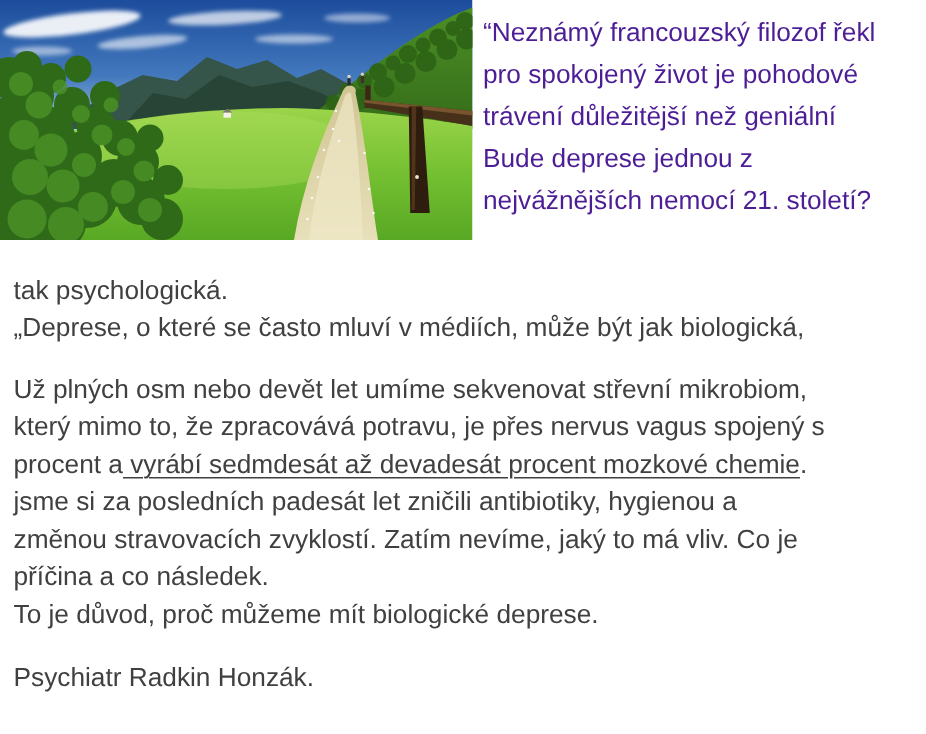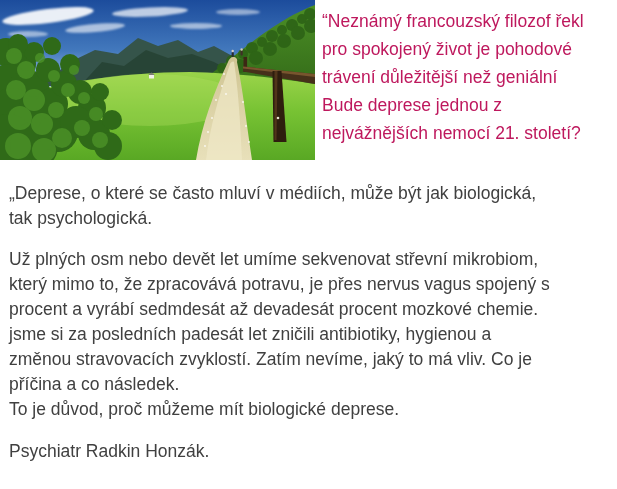--- a/index.html
+++ b/index.html
@@ -11,33 +11,34 @@
     overflow: hidden;
   }
   .photo {
     position: absolute; left: 0; top: 0;
     width: 315px; height: 160px;
   }
   .quote {
     position: absolute; left: 322px; top: 7px;
     width: 294px;
     font-size: 17.5px; line-height: 28px;
-    color: #be185d;
+    color: #4c1d95;
   }
   .quote .line { white-space: nowrap; }
   .bodytext {
     position: absolute; left: 9px; top: 181px;
     width: 606px;
     font-size: 17.5px; line-height: 25px;
     color: #404040;
   }
   .bodytext .line { white-space: nowrap; }
   .para2 { margin-top: 16px; }
   .signature { margin-top: 17px; }
   .uline {
+    text-decoration: underline;
     text-decoration-thickness: 1px;
     text-underline-offset: 3px;
   }
 </style>
 </head>
 <body>
 
 <div class="photo">
   <svg width="315" height="160" viewBox="0 0 315 160" preserveAspectRatio="none">
     <defs>
@@ -189,22 +190,22 @@
 <div class="quote">
   <div class="line">“Neznámý francouzský filozof řekl</div>
   <div class="line">pro spokojený život je pohodové</div>
   <div class="line">trávení důležitější než geniální</div>
   <div class="line">Bude deprese jednou z</div>
   <div class="line">nejvážnějších nemocí 21. století?</div>
 </div>
 
 <div class="bodytext">
   <div class="para1">
+    <div class="line">tak psychologická.</div>
     <div class="line">„Deprese, o které se často mluví v médiích, může být jak biologická,</div>
-    <div class="line">tak psychologická.</div>
   </div>
   <div class="para2">
     <div class="line">Už plných osm nebo devět let umíme sekvenovat střevní mikrobiom,</div>
     <div class="line">který mimo to, že zpracovává potravu, je přes nervus vagus spojený s</div>
     <div class="line"><span>procent a</span><span class="uline"> vyrábí sedmdesát až devadesát procent mozkové chemie</span><span>.</span></div>
     <div class="line">jsme si za posledních padesát let zničili antibiotiky, hygienou a</div>
     <div class="line">změnou stravovacích zvyklostí. Zatím nevíme, jaký to má vliv. Co je</div>
     <div class="line">příčina a co následek.</div>
     <div class="line">To je důvod, proč můžeme mít biologické deprese.</div>
   </div>

